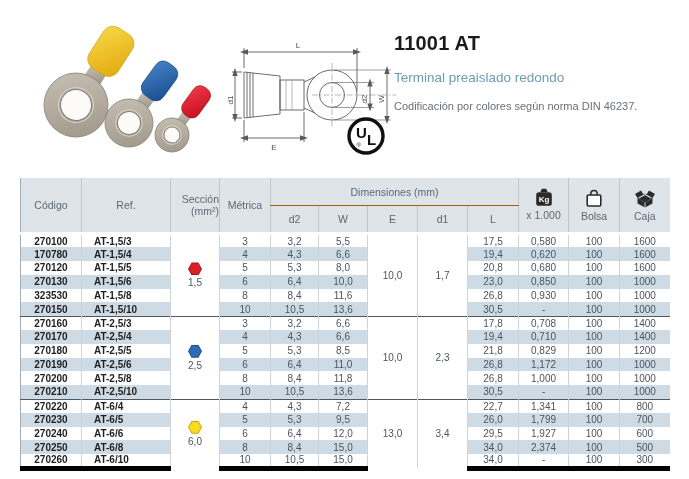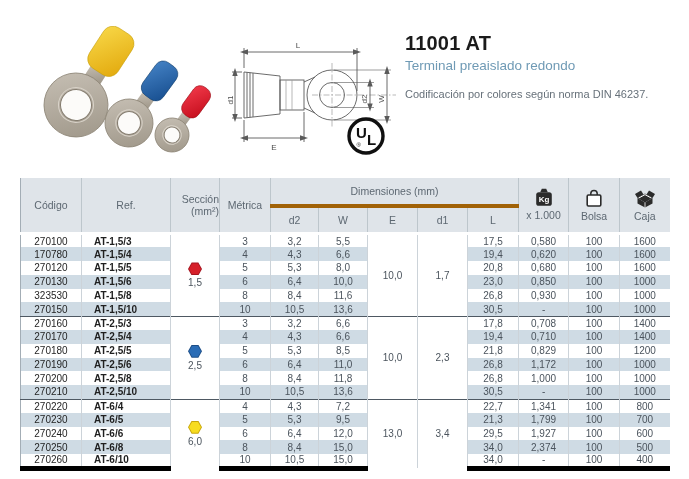--- a/index.html
+++ b/index.html
@@ -4,44 +4,44 @@
 <style>
   * { box-sizing: border-box; }
   html,body { margin:0; padding:0; background:#fff; }
   body { width:689px; height:479px; font-family:"Liberation Sans", sans-serif; overflow:hidden; }
   .page { position:relative; width:689px; height:479px; background:#fff; }
 
   
   .photo   { position:absolute; left:22px;  top:26px;  width:205px; height:145px; }
   .diagram { position:absolute; left:228px; top:30px;  width:175px; height:138px; }
   .ul-badge{ position:absolute; left:344px; top:114px; width:44px;  height:44px; }
-  .info    { position:absolute; left:405px; top:32px;  width:272px; }
+  .info    { position:absolute; left:394px; top:32px;  width:272px; }
   .info h1 { margin:0; font-size:20px; font-weight:bold; color:#1b1b1b; letter-spacing:0.2px; }
-  .info .subtitle { margin:3px 0 0 0; font-size:13.5px; color:#6f9ab5; }
+  .info .subtitle { margin:15px 0 0 0; font-size:13.5px; color:#6f9ab5; }
   .info .desc { margin:17px 0 0 0; font-size:11px; color:#67717a; line-height:1.5; text-align:justify; }
   .info .note { margin:15px 0 0 0; font-size:11px; color:#67717a; }
 
   
   table.spec { position:absolute; left:20px; top:178px; width:649px;
                border-collapse:collapse; table-layout:fixed;
                border-left:1px solid #a3adb5; }
   thead th { background:var(--head-bg,#dfe4e9); color:#5d6872; font-weight:normal;
              font-size:10.5px; padding:0; vertical-align:middle; line-height:1.15; }
   thead tr.h1 th { height:27px; }
   thead tr.h2 th { height:27px; }
   th.bl, td.bl { border-left:1px solid #bdc6cc; }
-  th.dimspan { border-bottom:4px solid #a16207; }
+  th.dimspan { border-bottom:1px solid #a16207; }
   thead { border-bottom:3px solid #ffffff; }
   .th-2line { display:flex; flex-direction:column; align-items:flex-end; justify-content:center; height:100%; }
   .icon-head { display:flex; flex-direction:column; align-items:center; justify-content:center; gap:2px; height:54px; }
   .icon-head svg { display:block; }
 
   tbody td { font-size:10px; color:#4b545d; text-align:center; height:13.8px; padding:0;
              border-left:1px solid #ccd3d9; background:#fff; white-space:nowrap; }
-  tbody td.c-codigo { border-left:none; font-weight:normal; color:#1f1f1f; }
+  tbody td.c-codigo { border-left:none; font-weight:bold; color:#1f1f1f; }
   tbody td.c-ref { text-align:left; padding-left:12px; font-weight:bold; color:#1f1f1f; }
   tbody tr.shade td:not(.merged) { background:var(--row-shade,#cfdbe4); }
   tbody td.merged { background:#fff; vertical-align:middle; }
   tbody tr.group-start td { border-top:1px solid #4e5862; }
   tbody tr:last-child td { border-bottom:5px solid #000000; }
 
   .sec-wrap { display:flex; flex-direction:column; align-items:center; gap:2px; }
   .hex-outer { position:relative; width:14px; height:13px; display:inline-block;
                clip-path:polygon(26% 0,74% 0,100% 50%,74% 100%,26% 100%,0 50%); }
   .hex-inner { position:absolute; left:1px; top:1px; right:1px; bottom:1px;
@@ -406,21 +406,21 @@
           <td class="">1,341</td>
           <td class="">100</td>
           <td class="">800</td>
         </tr>
         <tr class="shade">
           <td class="c-codigo">270230</td>
           <td class="c-ref">AT-6/5</td>
           <td class="">5</td>
           <td class="">5,3</td>
           <td class="">9,5</td>
-          <td class="">21,3</td>
+          <td class="">26,0</td>
           <td class="">1,799</td>
           <td class="">100</td>
           <td class="">700</td>
         </tr>
         <tr class="">
           <td class="c-codigo">270240</td>
           <td class="c-ref">AT-6/6</td>
           <td class="">6</td>
           <td class="">6,4</td>
           <td class="">12,0</td>
@@ -442,18 +442,18 @@
         </tr>
         <tr class="">
           <td class="c-codigo">270260</td>
           <td class="c-ref">AT-6/10</td>
           <td class="">10</td>
           <td class="">10,5</td>
           <td class="">15,0</td>
           <td class="">34,0</td>
           <td class="">-</td>
           <td class="">100</td>
-          <td class="">400</td>
+          <td class="">300</td>
         </tr>
       </tbody>
   </table>
 
 </div>
 
 </body></html>

